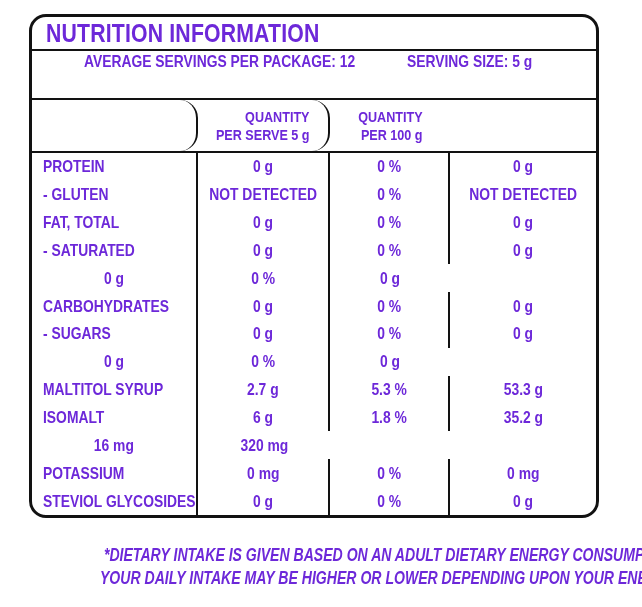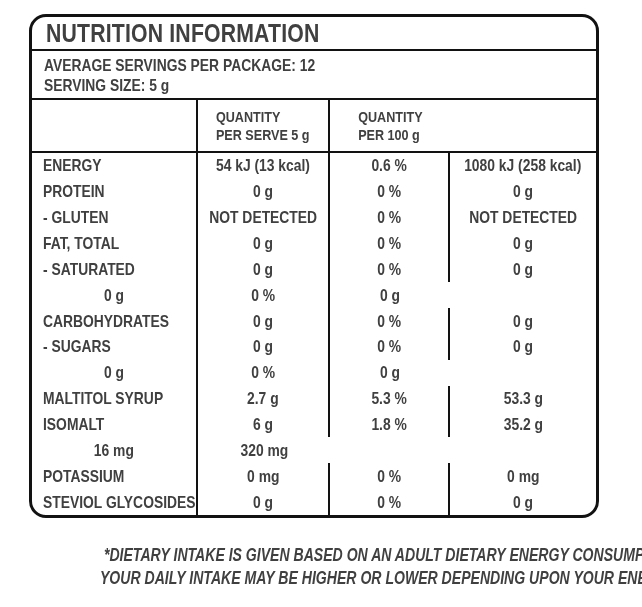--- a/index.html
+++ b/index.html
@@ -6,21 +6,21 @@
     margin: 0;
     padding: 0;
     background: #ffffff;
     font-family: "Liberation Sans", sans-serif;
   }
   .stage {
     position: relative;
     width: 642px;
     height: 607px;
     background: #ffffff;
-    color: #404040;
+    color: #6d28d9;
     overflow: hidden;
   }
   .panel {
     position: absolute;
     left: 29px;
     top: 14px;
     width: 570px;
     height: 504px;
     box-sizing: border-box;
     border: 3px solid #121212;
@@ -45,21 +45,21 @@
     transform: scaleX(0.85);
     transform-origin: 0 50%;
     white-space: nowrap;
     letter-spacing: 0.2px;
   }
   .servings {
     height: 49px;
     box-sizing: border-box;
     border-bottom: 2.5px solid #121212;
     display: flex;
-    flex-direction: column;
+    flex-direction: row;
     justify-content: center;
     padding-left: 12px;
     gap: 0px;
   }
   .servings-line {
     font-size: 16.5px;
     font-weight: bold;
     line-height: 20px;
     display: inline-block;
     transform: scaleX(0.84);
@@ -72,22 +72,23 @@
   }
   .head-row {
     height: 53px;
     box-sizing: border-box;
     border-bottom: 2.5px solid #121212;
   }
   .head-cell {
     display: flex;
     align-items: center;
     justify-content: center;
-    text-align: left;
-    box-sizing: border-box;
+    text-align: right;
+    box-sizing: border-box;
+    border-radius: 18px;
   }
   .head-row > div:not(:last-of-type) {
     border-right: 2.5px solid #121212;
   }
   .head-lines {
     display: inline-block;
     transform: scaleX(0.84);
     transform-origin: 50% 50%;
     white-space: nowrap;
   }
@@ -182,34 +183,20 @@
           <span class="head-lines">
             <span class="hl">QUANTITY</span><br>
             <span class="hl">PER 100 g</span>
           </span>
         </div>
 
     </div>
 
     <div class="t-body">
 
-        <div class="grid-cols t-row">
-          <div class="t-cell label">
-            <span class="row-text">ENERGY</span>
-          </div>
-          <div class="t-cell value">
-            <span class="row-text">54 kJ (13 kcal)</span>
-          </div>
-          <div class="t-cell value">
-            <span class="row-text">0.6 %</span>
-          </div>
-          <div class="t-cell value">
-            <span class="row-text">1080 kJ (258 kcal)</span>
-          </div>
-        </div>
 
         <div class="grid-cols t-row">
           <div class="t-cell label">
             <span class="row-text">PROTEIN</span>
           </div>
           <div class="t-cell value">
             <span class="row-text">0 g</span>
           </div>
           <div class="t-cell value">
             <span class="row-text">0 %</span>

